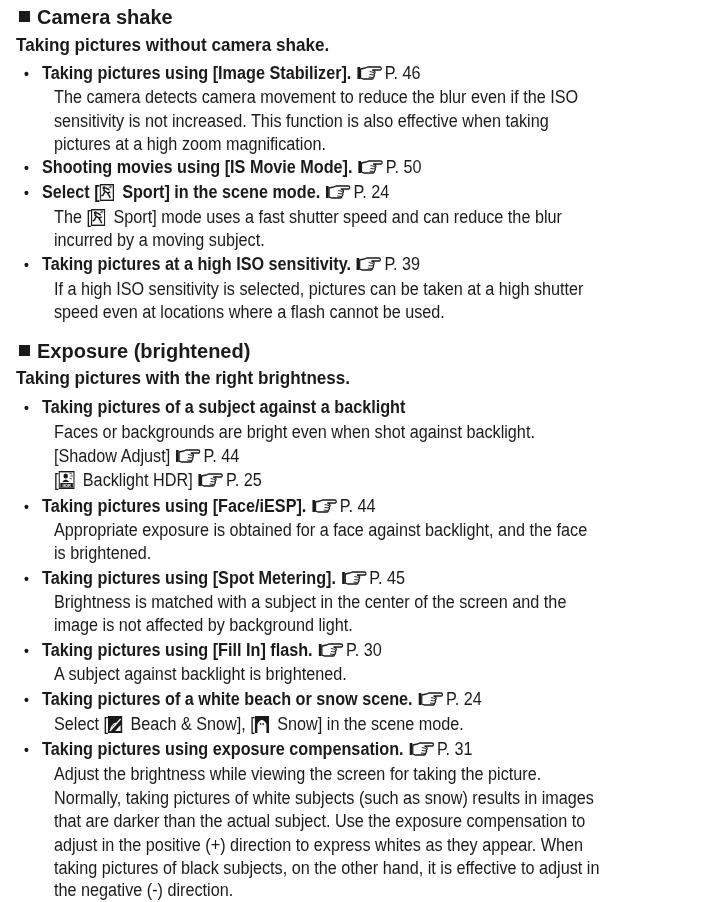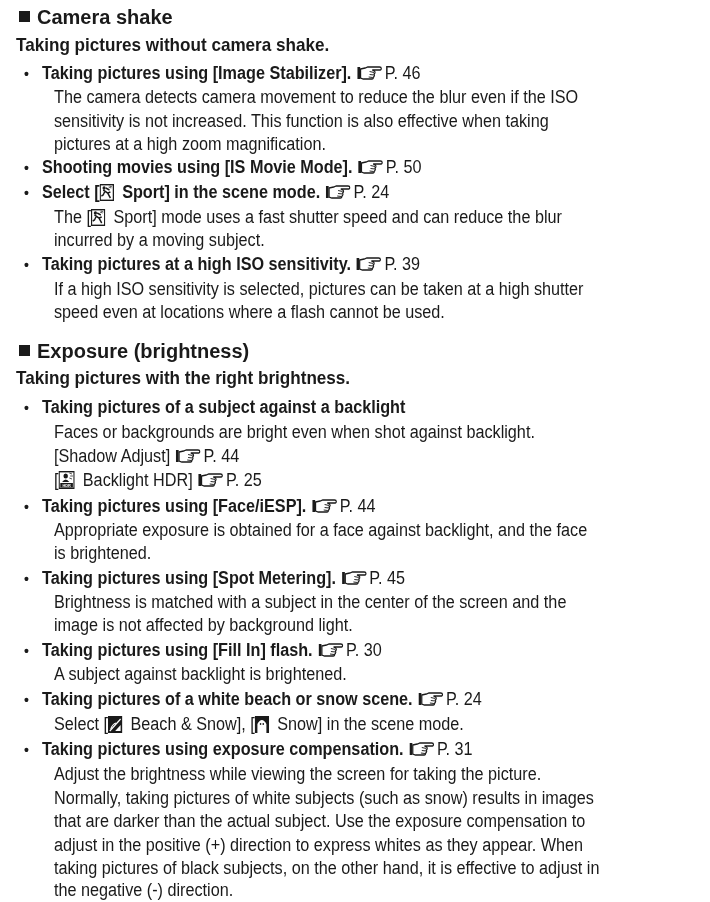--- a/index.html
+++ b/index.html
@@ -182,21 +182,21 @@
   <div class="item" style="top:252px;">
     <span>Taking pictures at a high ISO sensitivity.</span>
     <svg class="hand">
         <use href="#hand-ref"></use>
       </svg><span class="ref">P. 39</span>
   </div>
   <div class="desc" style="top:277px;">If a high ISO sensitivity is selected, pictures can be taken at a high shutter</div>
   <div class="desc" style="top:300px;">speed even at locations where a flash cannot be used.</div>
 
   <div class="section-title" style="top:339px;">
-    <span class="sq"></span><span>Exposure (brightness)</span>
+    <span class="sq"></span><span>Exposure (brightened)</span>
   </div>
   <div class="subtitle" style="top:366px;">Taking pictures with the right brightness.</div>
 
   <div class="bullet" style="top:396px;">•</div>
   <div class="item" style="top:395px;">Taking pictures of a subject against a backlight</div>
   <div class="desc" style="top:420px;">Faces or backgrounds are bright even when shot against backlight.</div>
   <div class="desc" style="top:444px;">
     <span>[Shadow Adjust]</span>
     <svg class="hand">
         <use href="#hand-ref"></use>

